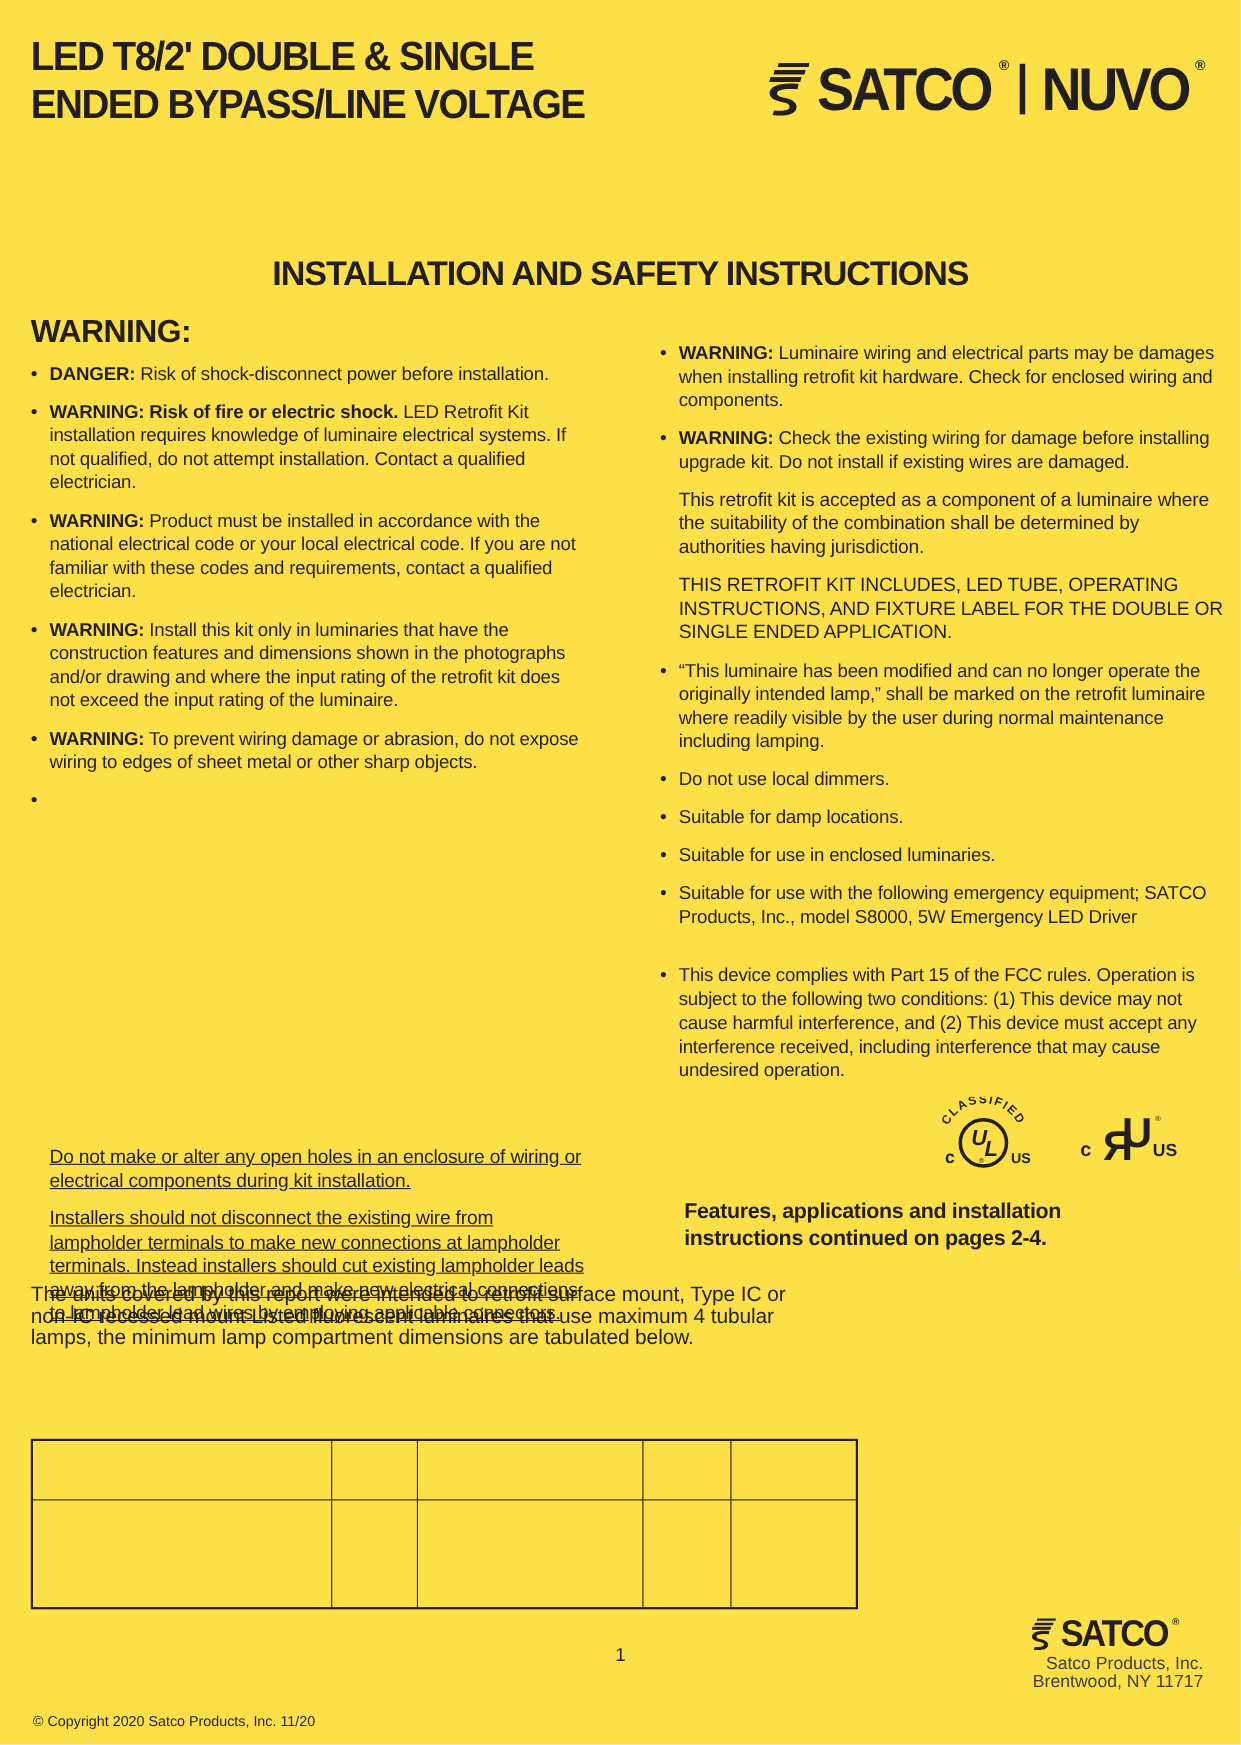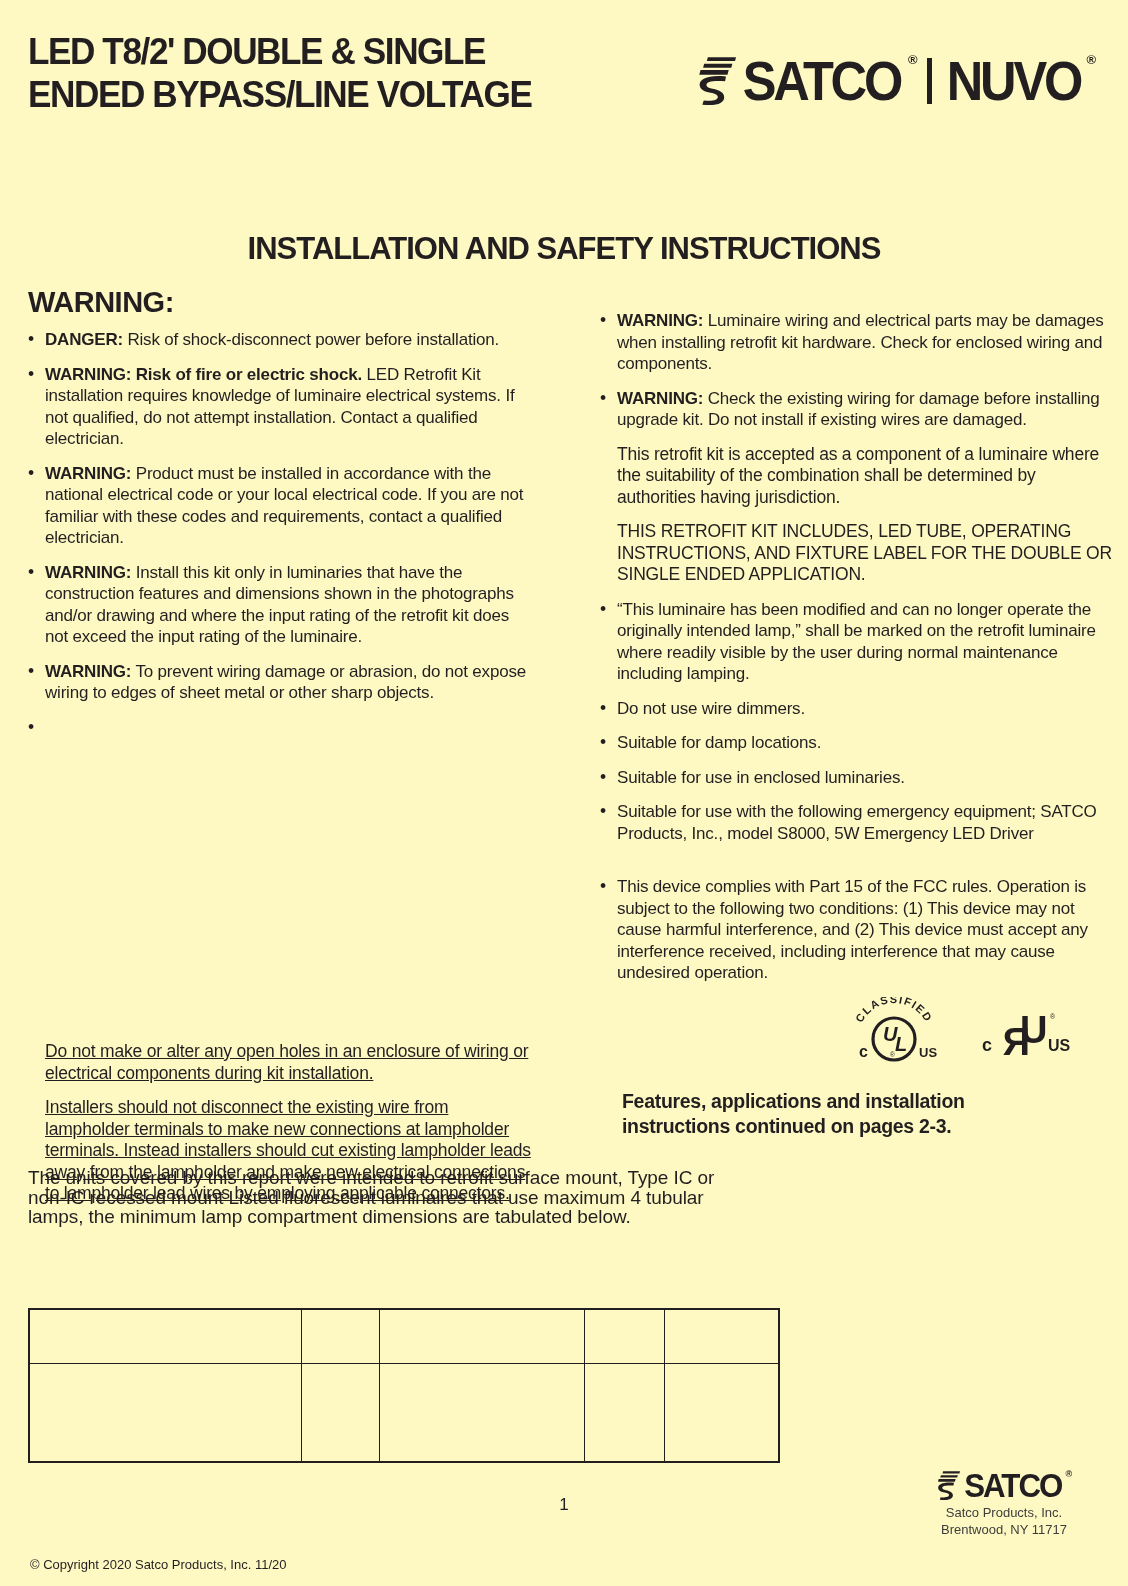--- a/index.html
+++ b/index.html
@@ -1,18 +1,18 @@
 <!DOCTYPE html>
 <html><head>
 <meta charset="utf-8">
 <style>
   html,body { margin:0; padding:0; background:#e8e8e8; }
   .page {
     position:relative; width:1128px; height:1586px; margin:0 auto;
-    background:#fef9c3; color:#231f20;
+    background:#fde047; color:#231f20;
     font-family:"Liberation Sans", sans-serif;
     overflow:hidden;
   }
 
   
   .doc-title {
     position:absolute; left:28px; top:30px;
     font-size:37px; line-height:43px; font-weight:bold;
     letter-spacing:-1.5px; transform:scaleX(0.95); transform-origin:left top;
   }
@@ -80,21 +80,21 @@
   .spec-cell:nth-child(5n) { border-right:none; }
   .spec-cell:nth-child(n+6) { border-bottom:none; }
 
   
   .footer-copyright { position:absolute; left:30px; top:1557px; font-size:13px; }
   .footer-page { position:absolute; top:1495px; left:0; width:100%; text-align:center; font-size:17px; }
   .footer-brand { position:absolute; right:34px; top:1468px; width:180px; text-align:center; }
   .footer-lockup { display:flex; align-items:center; justify-content:center; }
   .footer-brand-text { font-size:34px; font-weight:bold; letter-spacing:-2.2px; line-height:34px; transform:scaleX(0.92); }
   .footer-reg { font-size:9px; font-weight:bold; align-self:flex-start; margin-top:1px; }
-  .footer-address { font-size:13px; line-height:17px; color:#3d3d3d; margin-top:2px; }
+  .footer-address { font-size:16px; line-height:17px; color:#3d3d3d; margin-top:2px;text-align:right; }
 </style>
 </head>
 <body>
 
 <div class="page">
 
   <div class="doc-title">
     <div>LED T8/2' DOUBLE &amp; SINGLE</div>
     <div>ENDED BYPASS/LINE VOLTAGE</div>
   </div>
@@ -188,21 +188,21 @@
 
     <div class="bullet">
       <span class="dot">•</span>
       <div class="btext">
         <span>“This luminaire has been modified and can no longer operate the originally intended lamp,” shall be marked on the retrofit luminaire where readily visible by the user during normal maintenance including lamping.</span>
       </div>
     </div>
     <div class="bullet">
       <span class="dot">•</span>
       <div class="btext">
-        <span>Do not use wire dimmers.</span>
+        <span>Do not use local dimmers.</span>
       </div>
     </div>
     <div class="bullet">
       <span class="dot">•</span>
       <div class="btext">
         <span>Suitable for damp locations.</span>
       </div>
     </div>
     <div class="bullet">
       <span class="dot">•</span>
@@ -241,21 +241,21 @@
       </svg>
       <svg width="96" height="60" viewBox="0 0 96 60" aria-hidden="true">
         <text x="8" y="50" font-size="18" font-weight="bold" fill="#231f20" font-family="Liberation Sans, sans-serif">c</text>
         <text transform="translate(56,54) scale(-1,1)" font-size="38" font-weight="bold" fill="#231f20" font-family="Liberation Sans, sans-serif">R</text>
         <text x="46" y="42" font-size="38" font-weight="bold" fill="#231f20" font-family="Liberation Sans, sans-serif">U</text>
         <text x="76" y="18" font-size="7" fill="#231f20" font-family="Liberation Sans, sans-serif">®</text>
         <text x="74" y="50" font-size="16" font-weight="bold" fill="#231f20" font-family="Liberation Sans, sans-serif">US</text>
       </svg>
     </div>
 
-    <div class="features-note">Features, applications and installation instructions continued on pages 2-3.</div>
+    <div class="features-note">Features, applications and installation instructions continued on pages 2-4.</div>
   </div>
 
   <div class="bottom-note">The units covered by this report were intended to retrofit surface mount, Type IC or non-IC recessed mount Listed fluorescent luminaires that use maximum 4 tubular lamps, the minimum lamp compartment dimensions are tabulated below.</div>
 
   <div class="spec-table">
     <div class="spec-cell"></div>
     <div class="spec-cell"></div>
     <div class="spec-cell"></div>
     <div class="spec-cell"></div>
     <div class="spec-cell"></div>

